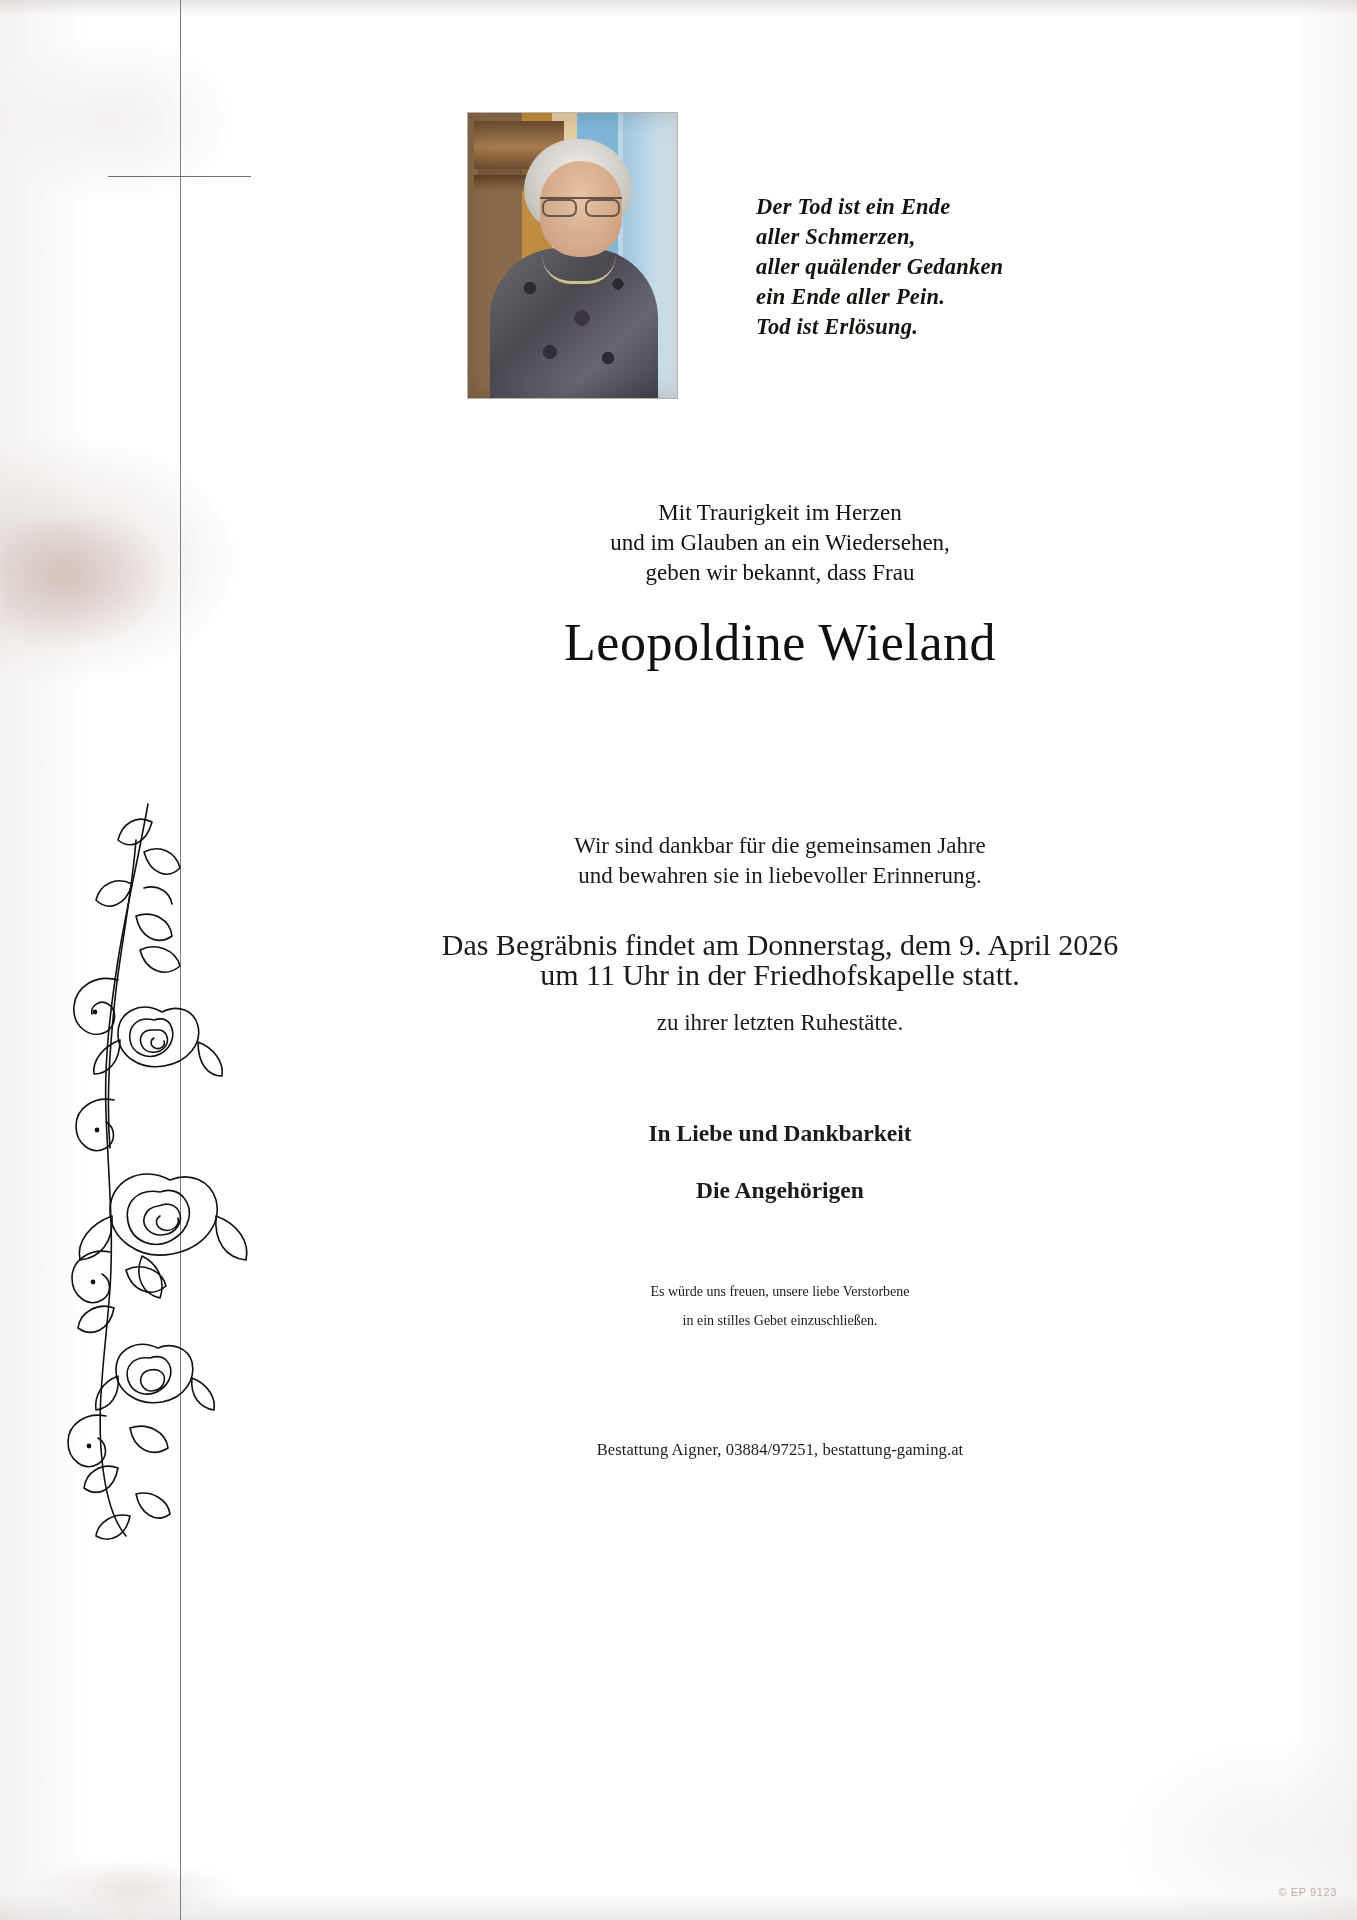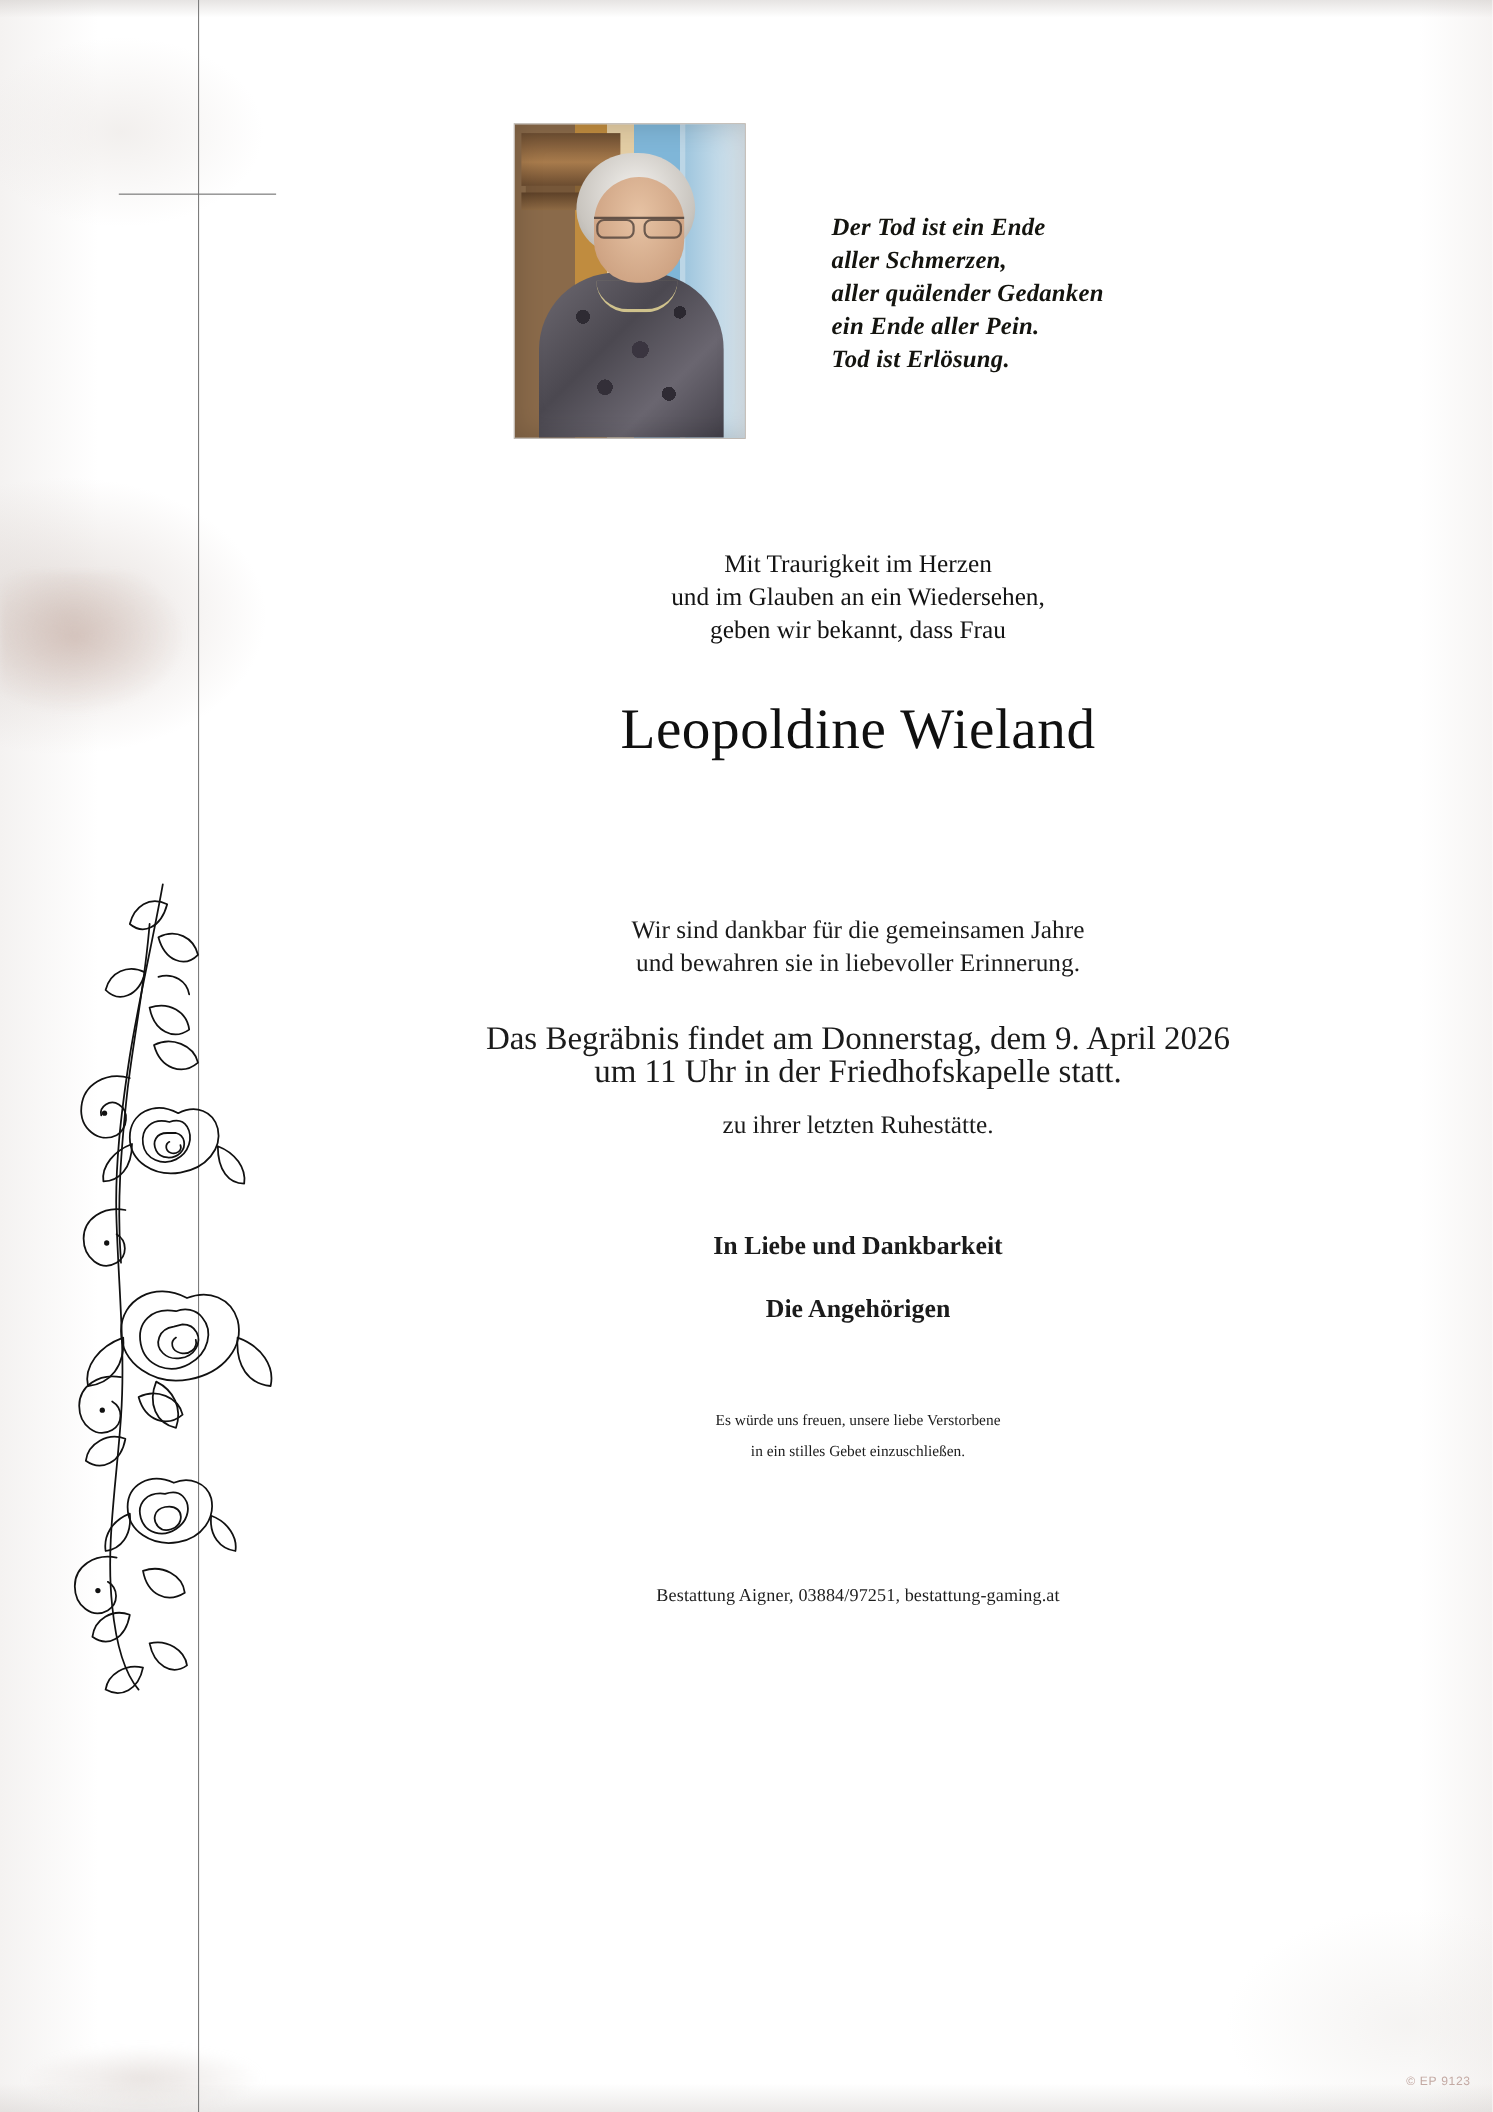--- a/index.html
+++ b/index.html
@@ -188,21 +188,20 @@
     font-size: 23px;
     line-height: 30px;
     color: #131313;
   }
   .t-name {
     top: 612px;
     font-size: 52px;
     line-height: 62px;
     letter-spacing: 0.5px;
     color: #101010;
-    margin-top: 21px;
   }
   .t-death {
     top: 700px;
     font-size: 23px;
     line-height: 30px;
   }
   .t-thanks {
     top: 831px;
     font-size: 23px;
     line-height: 30px;

